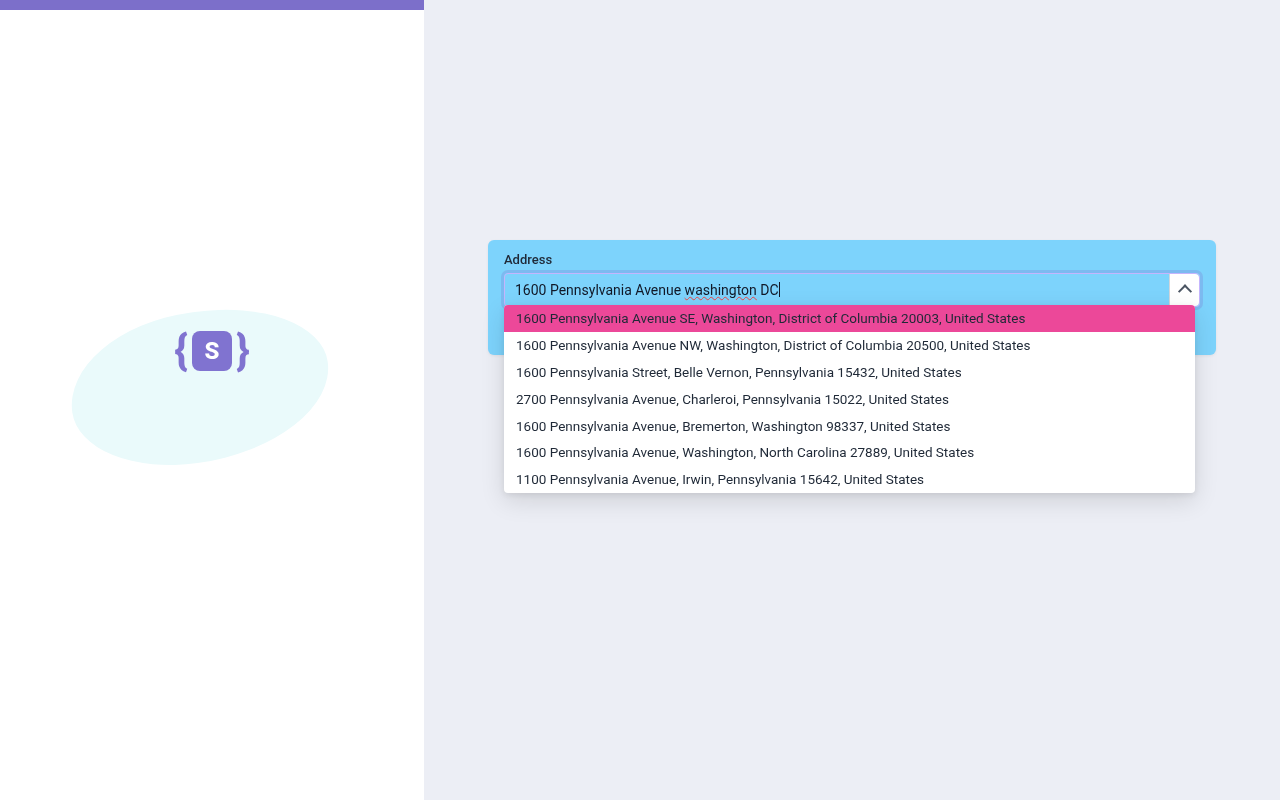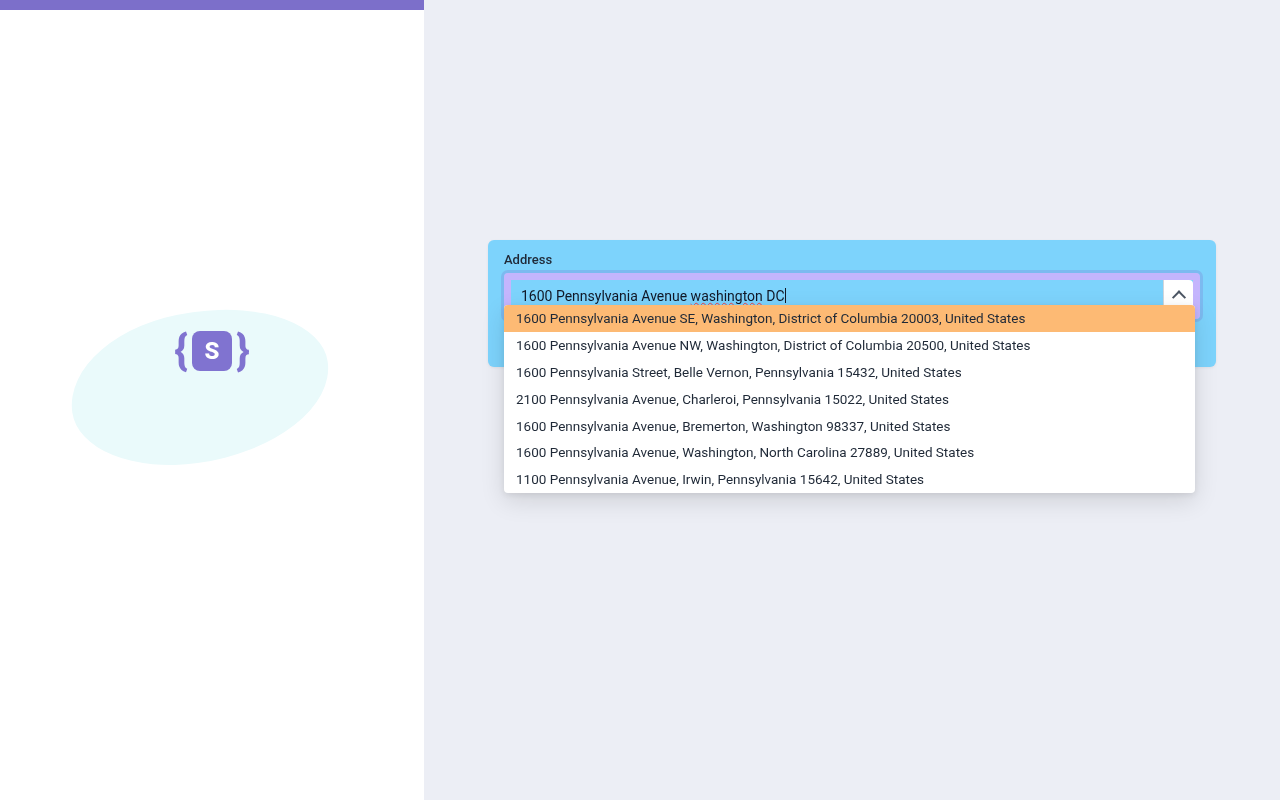--- a/index.html
+++ b/index.html
@@ -97,21 +97,21 @@
       box-shadow: 0 1px 3px rgba(0,0,0,0.06);
     }
     .field-label {
       font-size: 13px;
       color: #1f2937;
       font-weight: 500;
       margin-bottom: 6px;
     }
     .combo {
       display: flex;
-      border: 7px solid #c4b5fd;
+      border: 1px solid #c4b5fd;
       border-radius: 4px;
       box-shadow: 0 0 0 3px rgba(124,111,202,0.25);
     }
     .combo-btn {
       width: 30px;
       border-left: 1px solid #d1d5db;
       display: flex;
       align-items: center;
       justify-content: center;
       cursor: pointer;
@@ -160,21 +160,21 @@
       z-index: 10;
     }
     .dropdown-item {
       font-size: 13.5px;
       color: #1f2937;
       padding: 5px 12px;
       line-height: 1.25;
       cursor: pointer;
     }
     .dropdown-item.hl {
-      background: #fdba74;
+      background: #ec4899;
     }
   </style>
 </head>
 <body>
 
 <div class="layout">
   <aside class="sidebar">
     <div class="topbar"></div>
     <div class="logo-wrap">
       <div class="blob"></div>
@@ -196,19 +196,19 @@
         <div class="combo-btn">
           <span class="chevron-up"></span>
         </div>
       </div>
     </section>
 
     <div class="dropdown" id="dropdown">
         <div class="dropdown-item hl">1600 Pennsylvania Avenue SE, Washington, District of Columbia 20003, United States</div>
         <div class="dropdown-item">1600 Pennsylvania Avenue NW, Washington, District of Columbia 20500, United States</div>
         <div class="dropdown-item">1600 Pennsylvania Street, Belle Vernon, Pennsylvania 15432, United States</div>
-        <div class="dropdown-item">2100 Pennsylvania Avenue, Charleroi, Pennsylvania 15022, United States</div>
+        <div class="dropdown-item">2700 Pennsylvania Avenue, Charleroi, Pennsylvania 15022, United States</div>
         <div class="dropdown-item">1600 Pennsylvania Avenue, Bremerton, Washington 98337, United States</div>
         <div class="dropdown-item">1600 Pennsylvania Avenue, Washington, North Carolina 27889, United States</div>
         <div class="dropdown-item">1100 Pennsylvania Avenue, Irwin, Pennsylvania 15642, United States</div>
       </div>
   </main>
 </div>
 
 </body></html>

